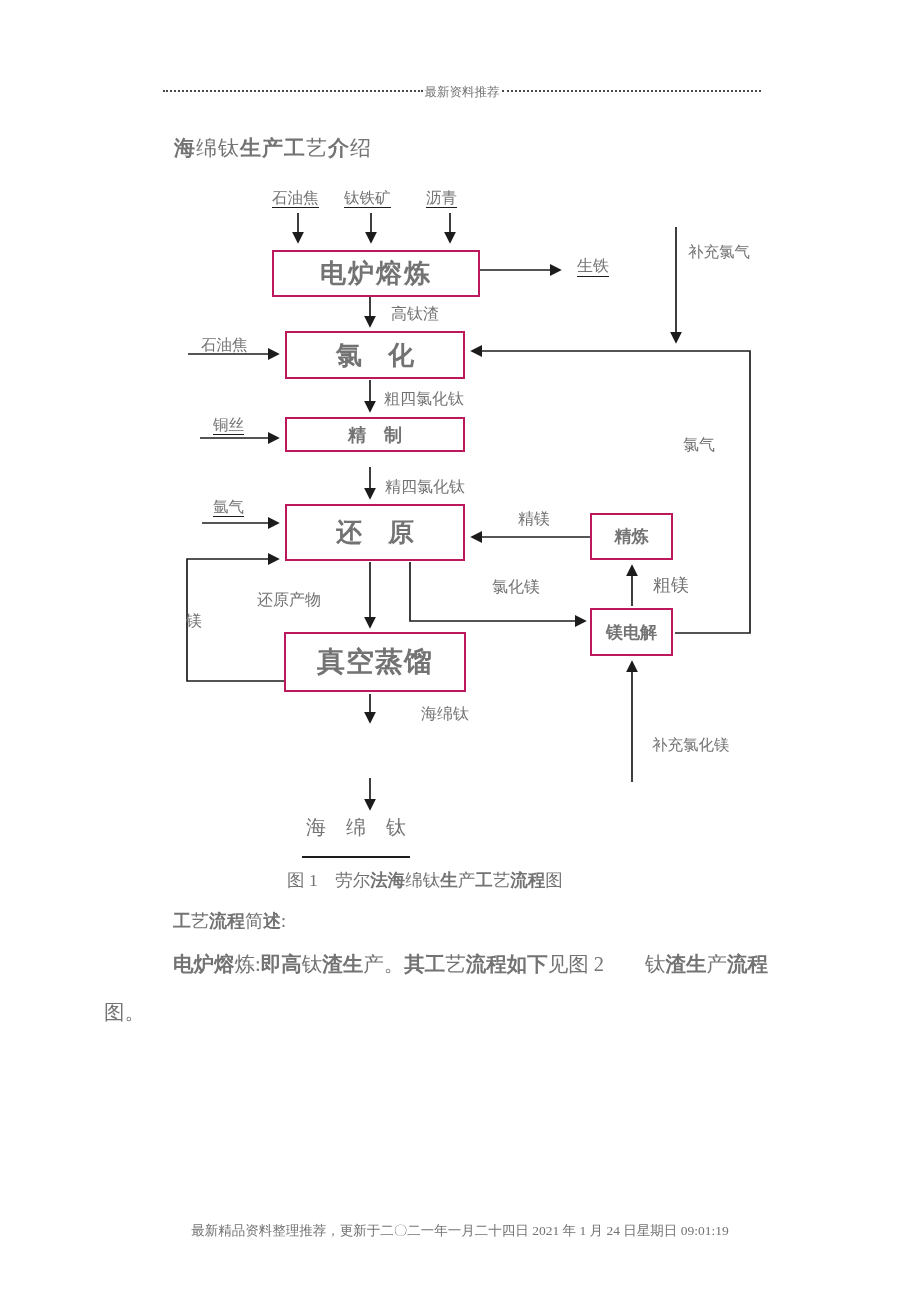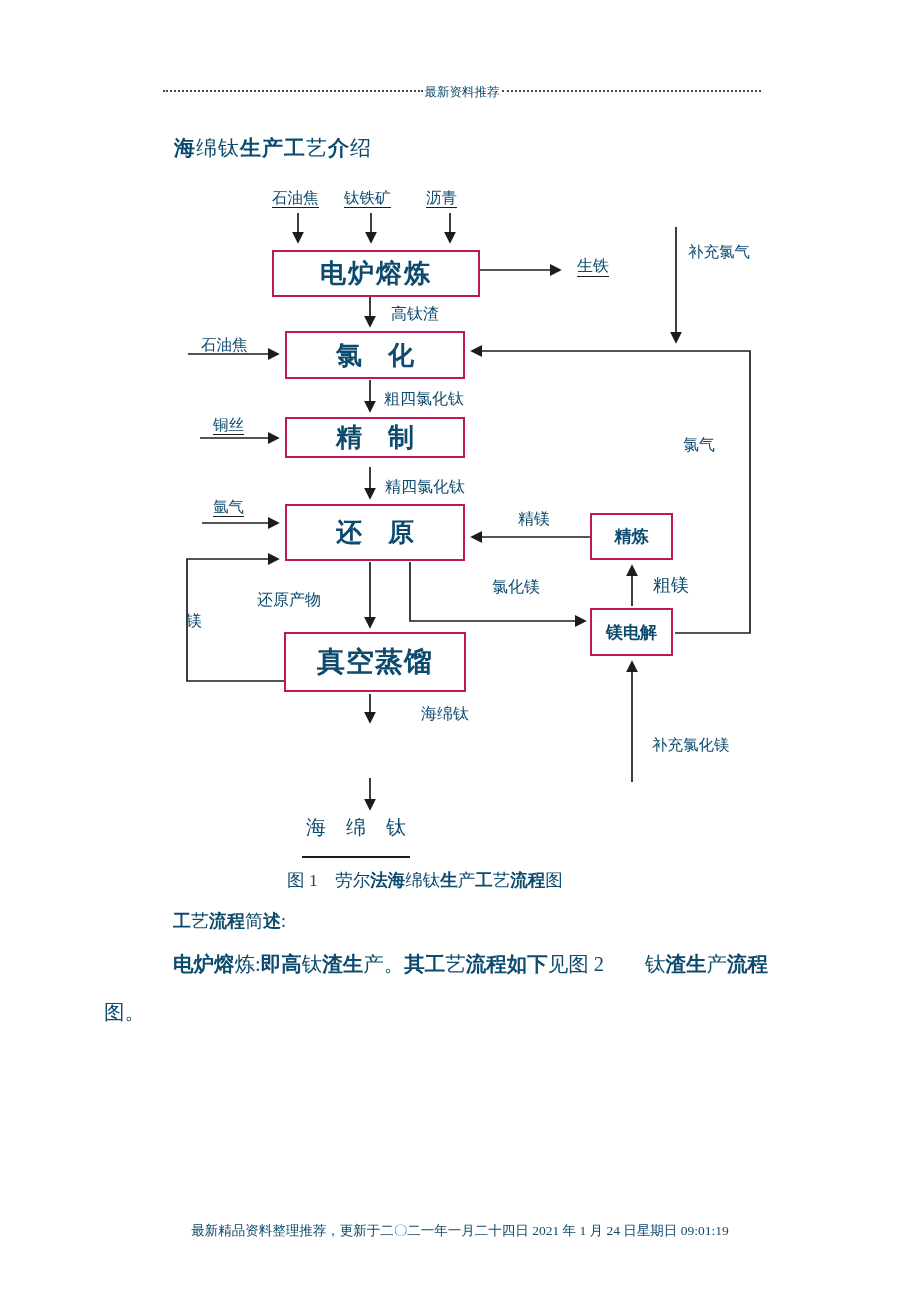--- a/index.html
+++ b/index.html
@@ -1,39 +1,39 @@
 <!DOCTYPE html>
 <html><head>
 <meta charset="utf-8">
 <style>
   html,body{margin:0;padding:0;background:#e8e8e8;}
   .page{
     position:relative;width:920px;height:1302px;margin:0 auto;
     background:#ffffff;overflow:hidden;
     font-family:"Liberation Serif","DejaVu Serif",serif;
-    color:#0c4a6e;
+    color:#737373;
   }
   .abs{position:absolute;}
   
   .hdr{position:absolute;left:163px;top:84px;width:598px;display:flex;align-items:center;}
   .hdr .dots{flex:1;border-bottom:2px dotted #4a4a4a;height:1px;transform:translateY(-2px);}
   .hdr .note{font-size:12.5px;padding:0 2px;white-space:nowrap;}
   
   .title{left:174px;top:134px;font-size:21px;letter-spacing:1px;white-space:nowrap;}
   .b{font-weight:bold;}
   
   .fbox{
     position:absolute;border:2px solid #be185d;background:#fff;
     display:flex;align-items:center;justify-content:center;
     font-family:"Liberation Sans","DejaVu Sans",sans-serif;
     font-weight:bold;white-space:pre;box-sizing:border-box;
   }
   .box-furnace{left:272px;top:250px;width:208px;height:47px;font-size:26px;letter-spacing:2px;}
   .box-chlor{left:285px;top:331px;width:180px;height:48px;font-size:26px;}
-  .box-refine{left:285px;top:417px;width:180px;height:41px;font-size:26px;}
+  .box-refine{left:285px;top:417px;width:180px;height:35px;font-size:18px;}
   .box-reduce{left:285px;top:504px;width:180px;height:57px;font-size:26px;}
   .box-distill{left:284px;top:632px;width:182px;height:60px;font-size:28px;letter-spacing:1px;}
   .box-crush{left:271px;top:728px;width:195px;height:49px;font-size:24px;}
   .box-mgrefine{left:590px;top:513px;width:83px;height:47px;font-size:17px;}
   .box-electro{left:590px;top:608px;width:83px;height:48px;font-size:17px;}
   
   .flbl{position:absolute;font-size:15.5px;white-space:pre;line-height:1.1;}
   .und{border-bottom:1.5px solid #1c1c1c;padding-bottom:1px;}
   .lbl-petcoke-top{left:272px;top:189px;}
   .lbl-ilmenite{left:344px;top:189px;}

